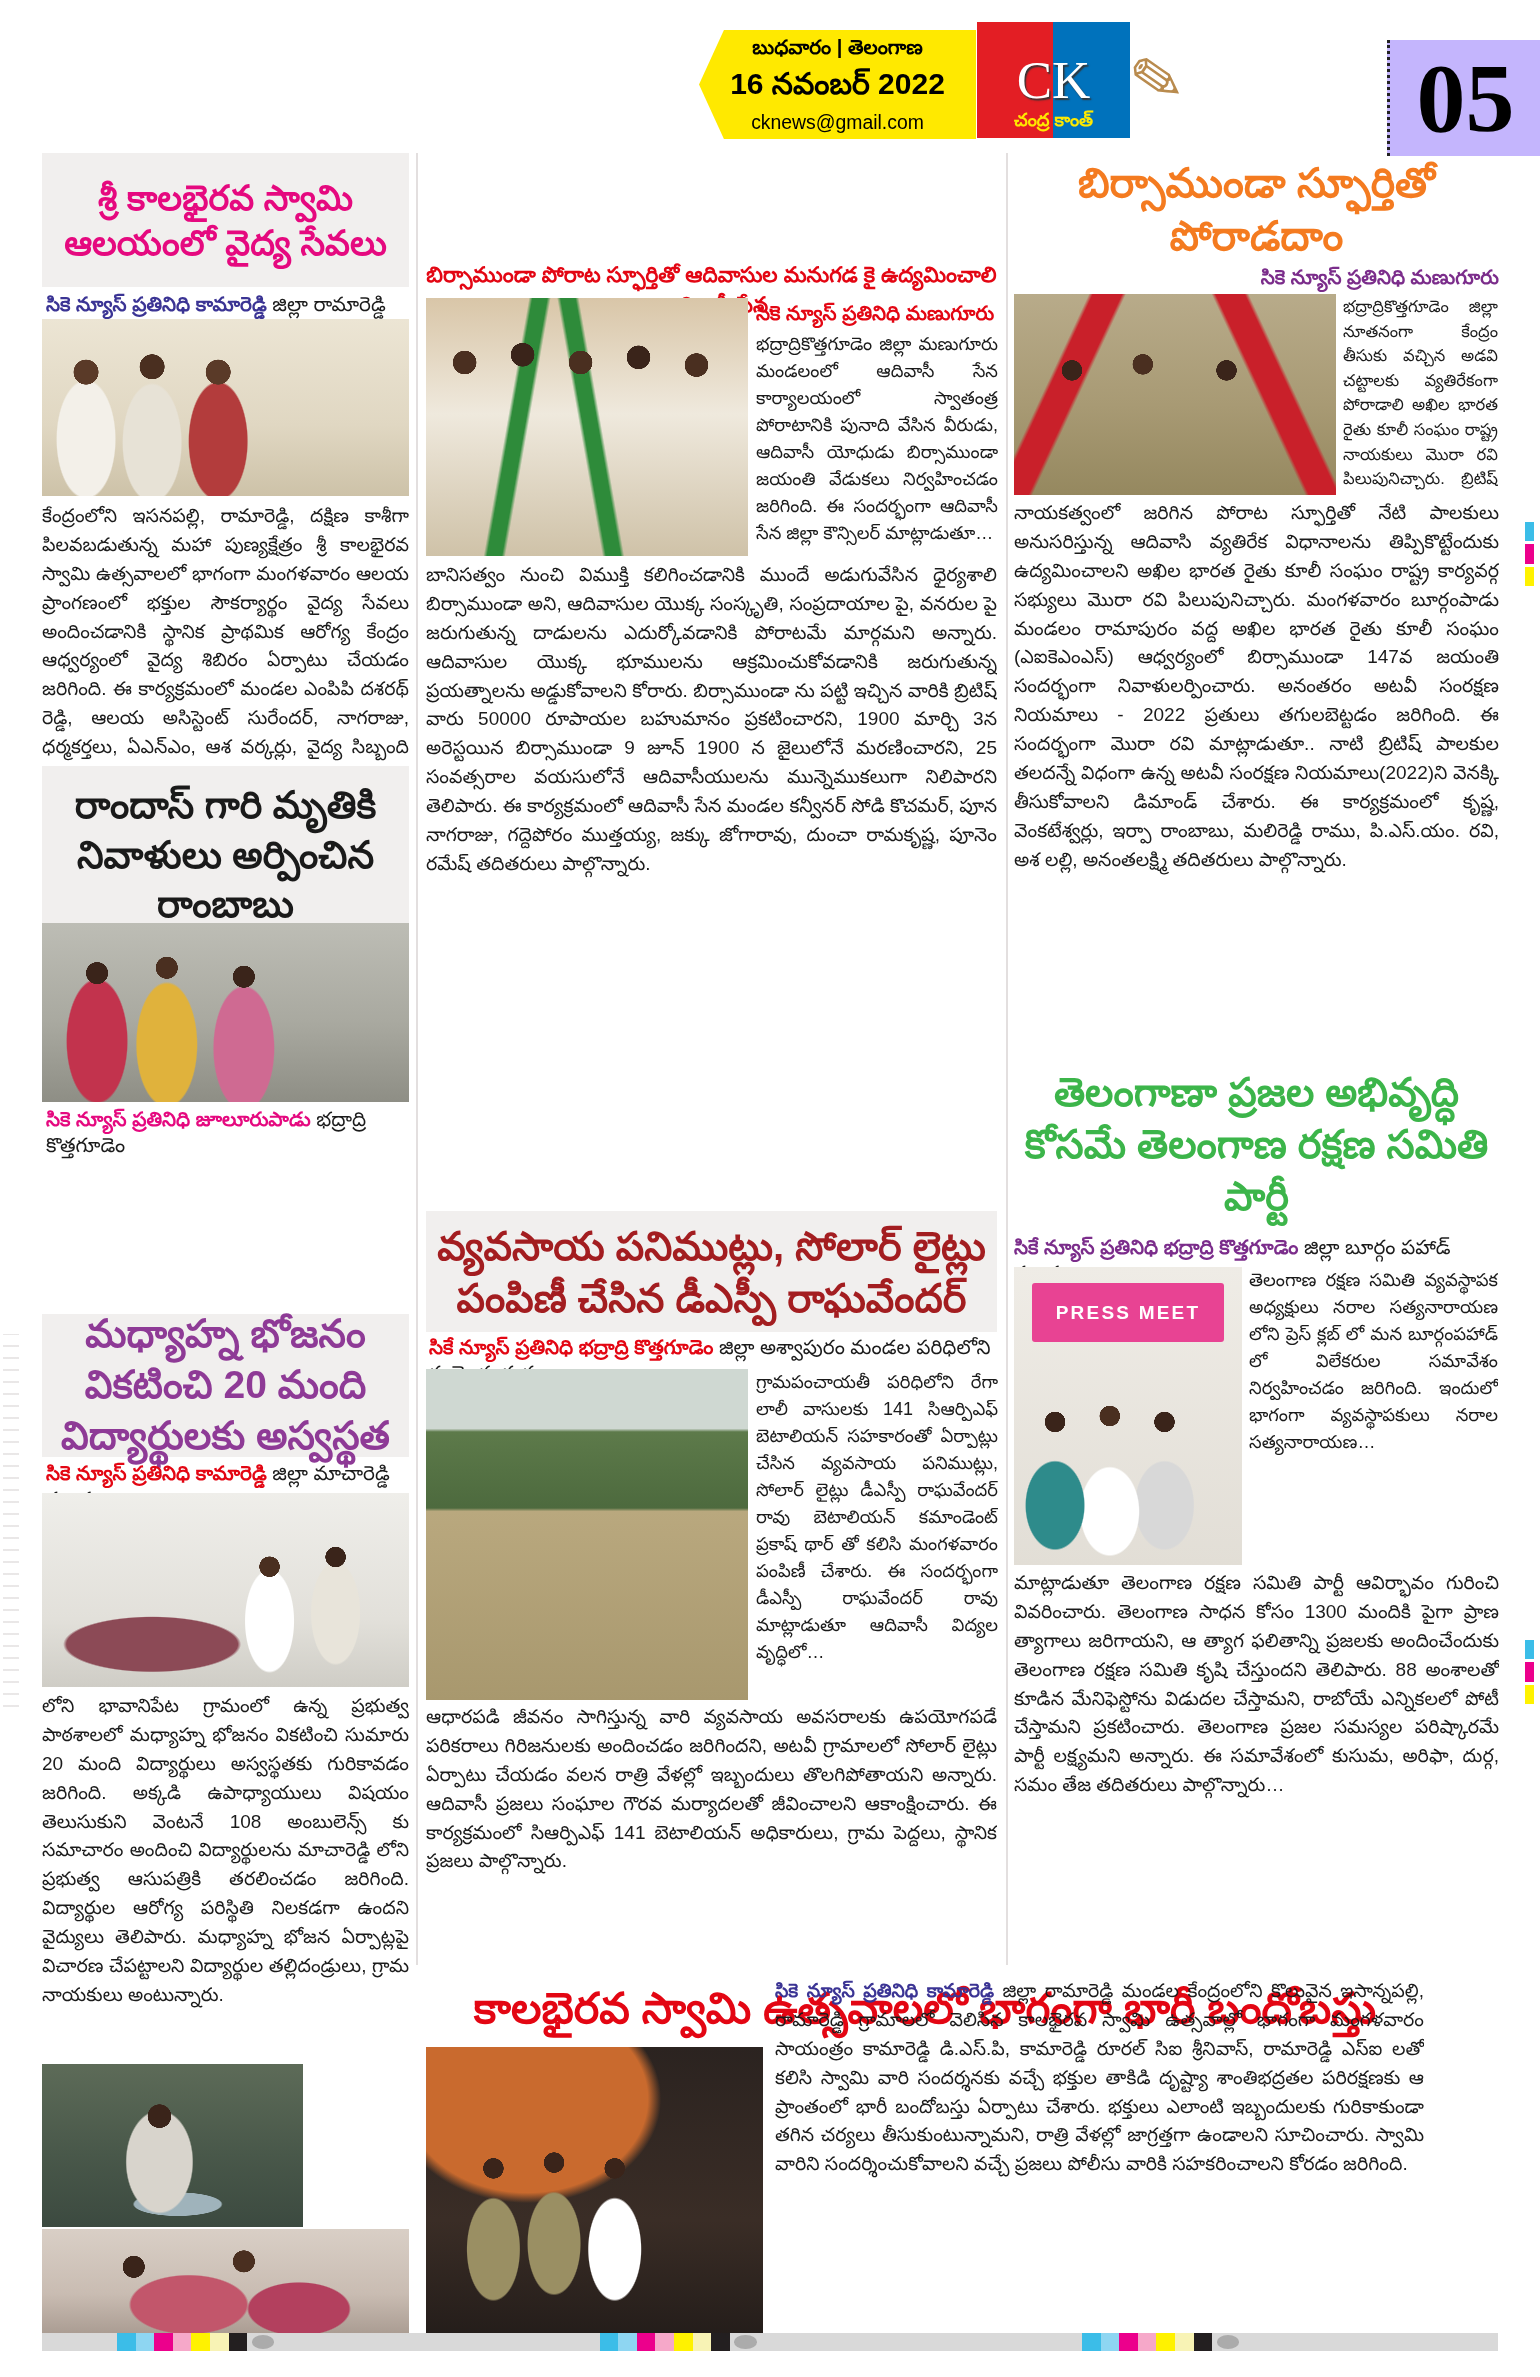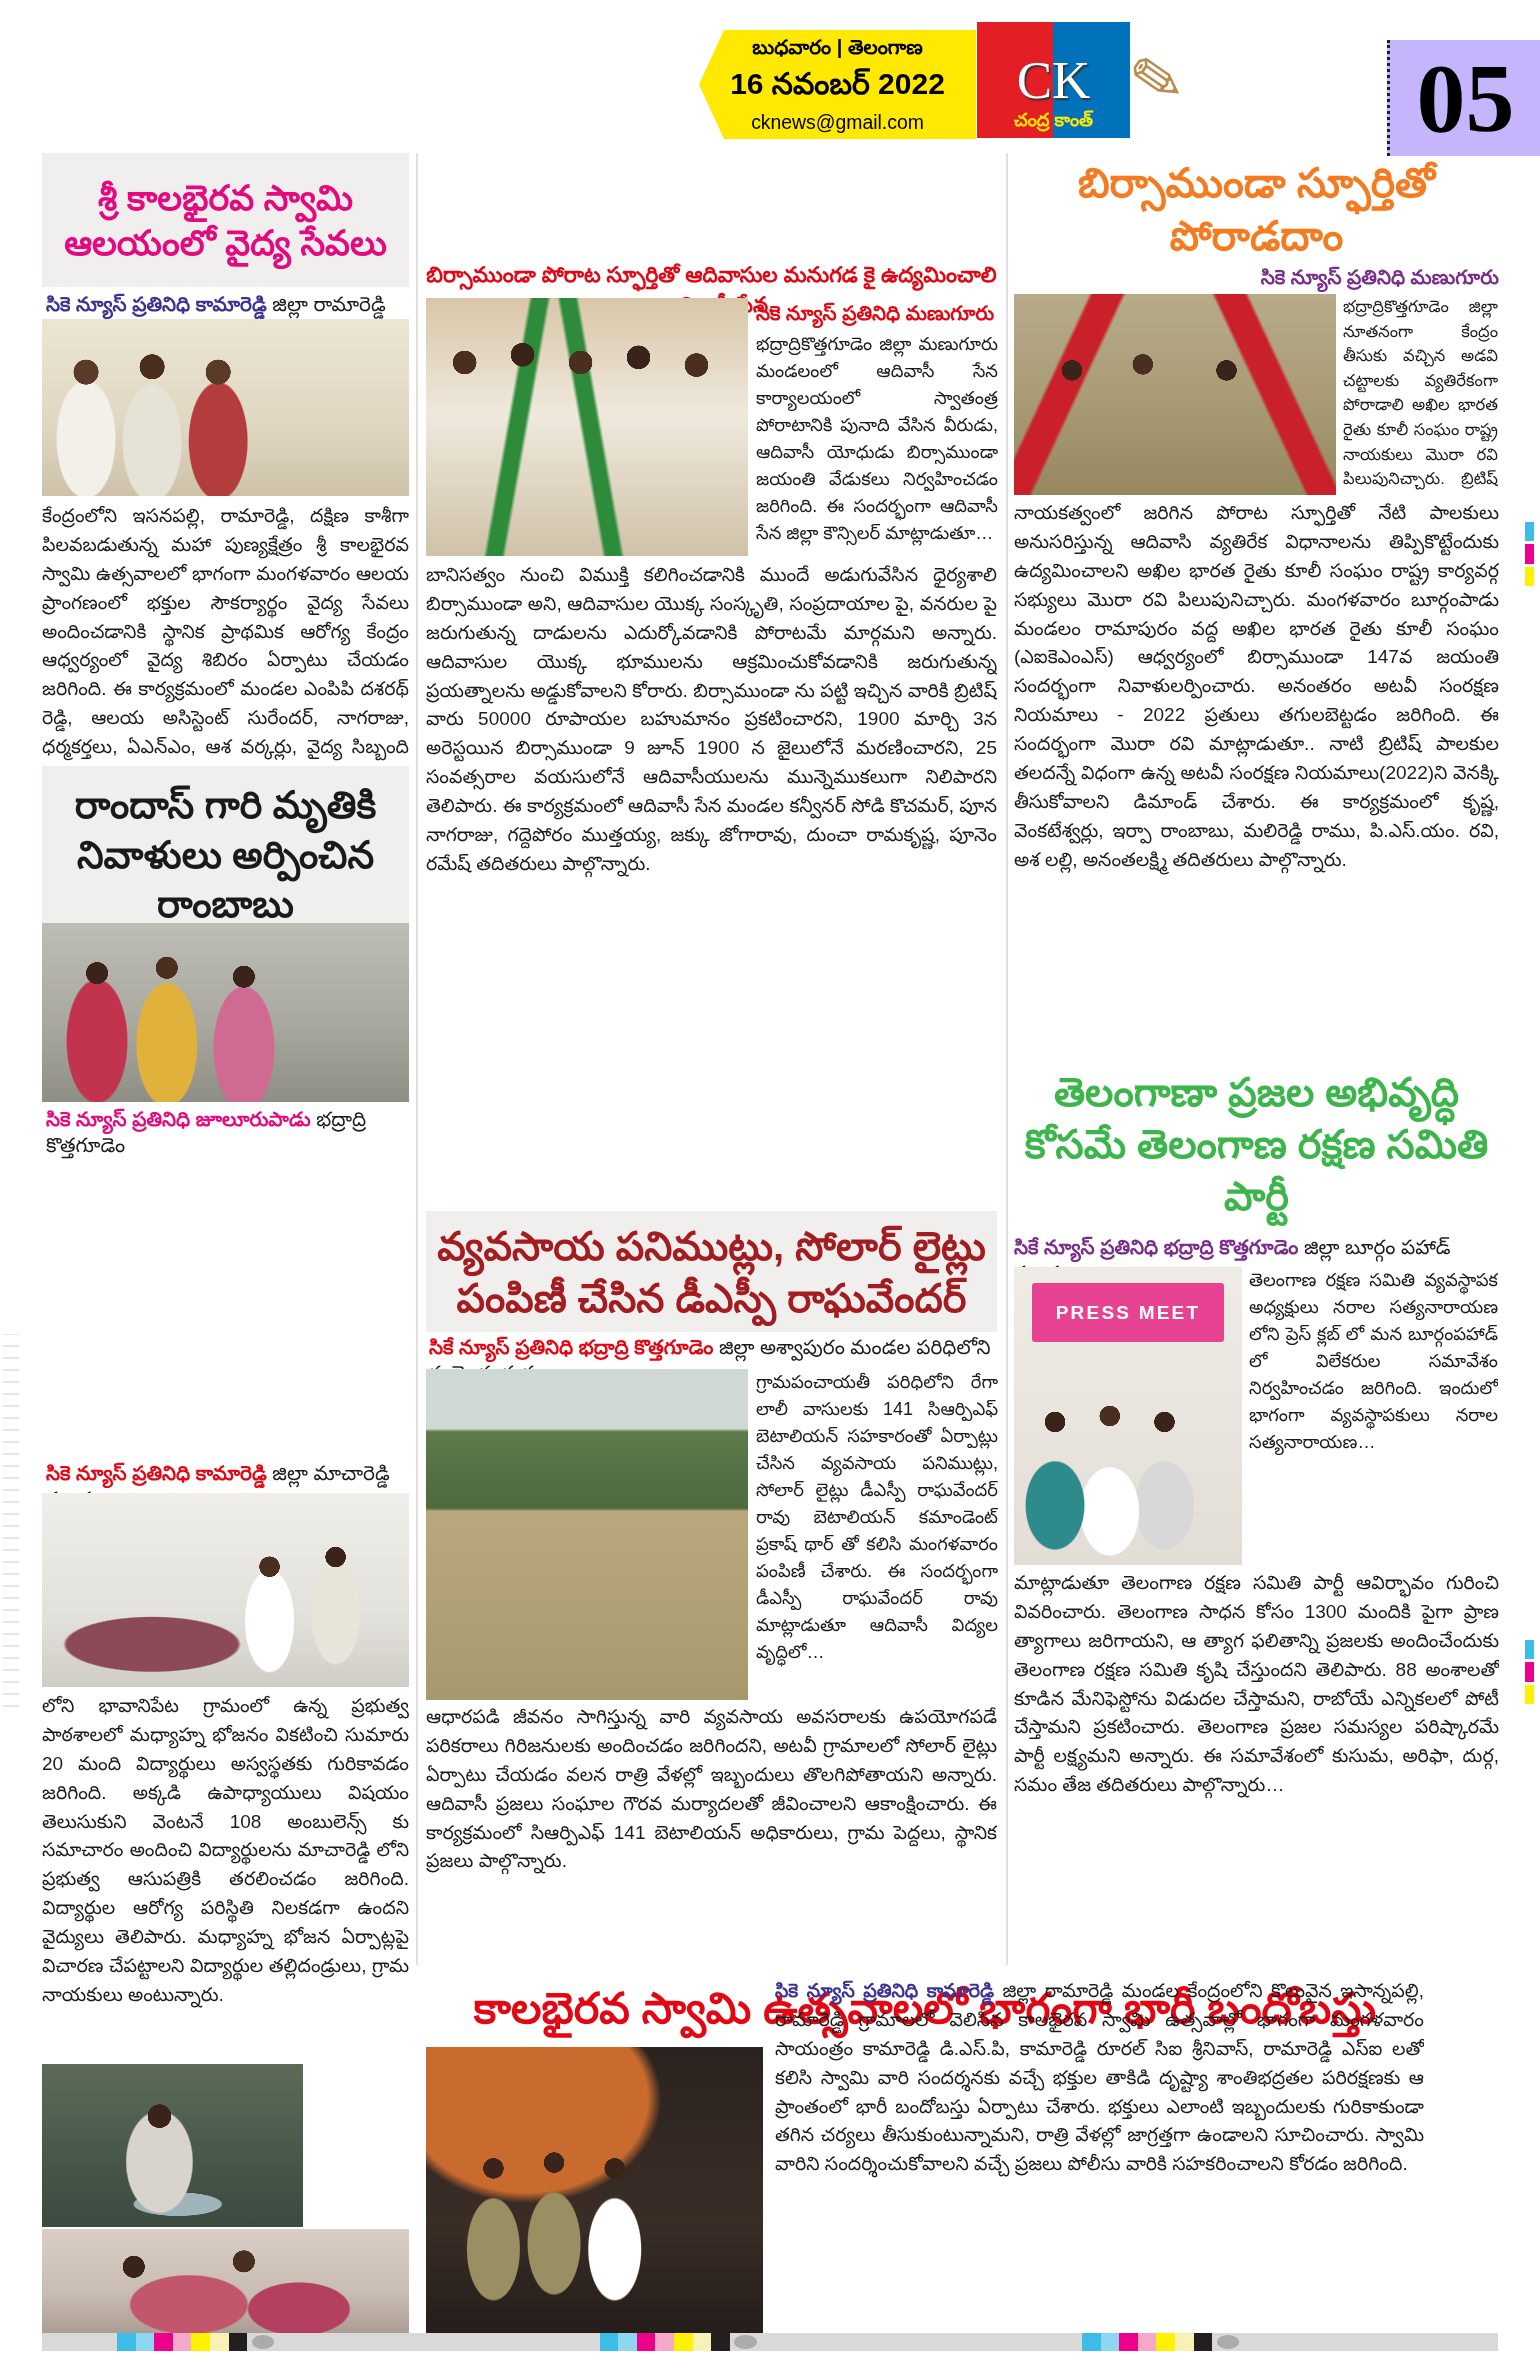--- a/index.html
+++ b/index.html
@@ -170,20 +170,21 @@
   </div>
   <div class="abs photo ph-temple-camp" style="left:42px;top:319px;width:367px;height:177px;"></div>
   <div class="abs body-text" style="left:42px;top:502px;width:367px;height:261px;">కేంద్రంలోని ఇసనపల్లి, రామారెడ్డి, దక్షిణ కాశీగా పిలవబడుతున్న మహా పుణ్యక్షేత్రం శ్రీ కాలభైరవ స్వామి ఉత్సవాలలో భాగంగా మంగళవారం ఆలయ ప్రాంగణంలో భక్తుల సౌకర్యార్థం వైద్య సేవలు అందించడానికి స్థానిక ప్రాథమిక ఆరోగ్య కేంద్రం ఆధ్వర్యంలో వైద్య శిబిరం ఏర్పాటు చేయడం జరిగింది. ఈ కార్యక్రమంలో మండల ఎంపిపి దశరథ్ రెడ్డి, ఆలయ అసిస్టెంట్ సురేందర్, నాగరాజు, ధర్మకర్తలు, ఏఎన్ఎం, ఆశ వర్కర్లు, వైద్య సిబ్బంది పాల్గొన్నారు.</div>
 
   <div class="abs headline" style="left:42px;top:766px;width:367px;height:179px;font-size:38px;color:#1a1a1a;">రాందాస్ గారి మృతికి నివాళులు అర్పించిన రాంబాబు</div>
   <div class="abs photo ph-crowd-road" style="left:42px;top:923px;width:367px;height:179px;"></div>
   <div class="abs byline" style="left:46px;top:1106px;width:362px;height:28px;">
     <span class="lead" style="color:#e5097f;">సికె న్యూస్ ప్రతినిధి జూలూరుపాడు</span><span> భద్రాద్రి కొత్తగూడెం</span>
   </div>
 
+  <div class="abs headline" style="left:42px;top:1314px;width:367px;height:143px;font-size:39px;color:#8e3a96;">మధ్యాహ్న భోజనం వికటించి 20 మంది విద్యార్థులకు అస్వస్థత</div>
   <div class="abs byline" style="left:46px;top:1460px;width:362px;height:30px;">
     <span class="lead" style="color:#e30613;">సికె న్యూస్ ప్రతినిధి కామారెడ్డి</span><span> జిల్లా మాచారెడ్డి మండలం</span>
   </div>
   <div class="abs photo ph-ward" style="left:42px;top:1493px;width:367px;height:194px;"></div>
   <div class="abs body-text" style="left:42px;top:1692px;width:367px;height:367px;">లోని భావానిపేట గ్రామంలో ఉన్న ప్రభుత్వ పాఠశాలలో మధ్యాహ్న భోజనం వికటించి సుమారు 20 మంది విద్యార్థులు అస్వస్థతకు గురికావడం జరిగింది. అక్కడి ఉపాధ్యాయులు విషయం తెలుసుకుని వెంటనే 108 అంబులెన్స్ కు సమాచారం అందించి విద్యార్థులను మాచారెడ్డి లోని ప్రభుత్వ ఆసుపత్రికి తరలించడం జరిగింది. విద్యార్థుల ఆరోగ్య పరిస్థితి నిలకడగా ఉందని వైద్యులు తెలిపారు. మధ్యాహ్న భోజన ఏర్పాట్లపై విచారణ చేపట్టాలని విద్యార్థుల తల్లిదండ్రులు, గ్రామ నాయకులు అంటున్నారు.</div>
   <div class="abs photo ph-water" style="left:42px;top:2064px;width:261px;height:163px;"></div>
   <div class="abs photo ph-home" style="left:42px;top:2229px;width:367px;height:108px;"></div>
 
   <div class="abs" style="left:426px;top:262px;width:571px;height:33px;font-size:21.6px;font-weight:bold;color:#e30613;text-align:center;">బిర్సాముండా పోరాట స్ఫూర్తితో ఆదివాసుల మనుగడ కై ఉద్యమించాలి : ఆదివాసీ సేన.</div>
   <div class="abs photo ph-sena" style="left:426px;top:298px;width:322px;height:258px;"></div>

